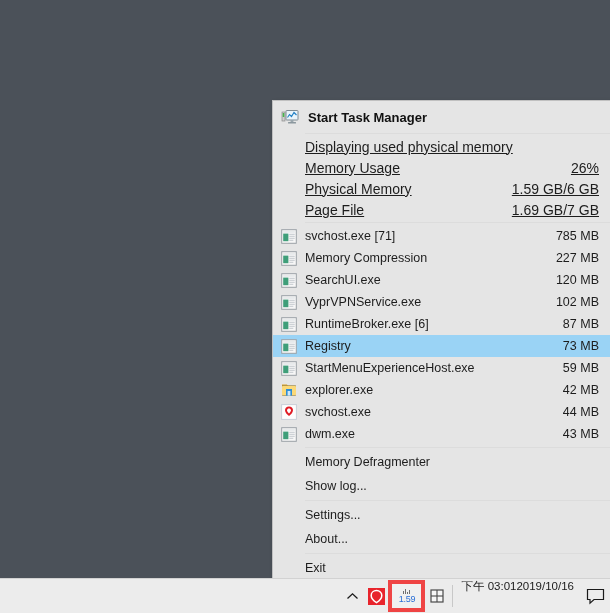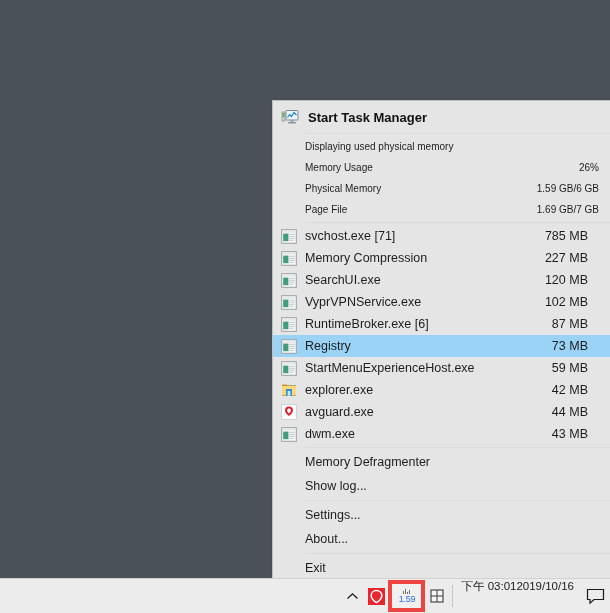--- a/index.html
+++ b/index.html
@@ -138,31 +138,32 @@
   }
 
   .section { padding: 2px 0; }
 
   .info-row {
     display: flex;
     align-items: center;
     height: 21px;
     padding-left: 32px;
     padding-right: 11px;
-    font-size: 10px;
+    font-size: 14px;
     color: #1d1d1d;
+    text-decoration: underline;
   }
   .info-row .lbl { flex: 1 1 auto; }
   .info-row .val { flex: 0 0 auto; }
 
   .proc-row {
     display: flex;
     align-items: center;
     height: 22px;
-    padding-right: 22px;
+    padding-right: 11px;
     font-size: 12.5px;
     color: #1d1d1d;
   }
   .proc-row.selected {
     background: #9ad3f5;
   }
   .proc-row .p-icon {
     width: 32px;
     min-width: 32px;
     display: flex; align-items: center; justify-content: center;
@@ -342,21 +343,21 @@
         <span class="p-mem">42 MB</span>
       </div>
       <div class="proc-row">
         <span class="p-icon">
           <svg width="16" height="16" viewBox="0 0 16 16">
             <rect x="0.6" y="0.6" width="14.8" height="14.8" fill="#fdfdfd" stroke="#c9cfd8" stroke-width="1"></rect>
             <path d="M8,2.4 C5.6,2.4 4,3.9 4,6 C4,8.6 6.1,10.6 8,12 C9.9,10.6 12,8.6 12,6 C12,3.9 10.4,2.4 8,2.4 Z" fill="#e01b24"></path>
             <path d="M8,4.6 C6.9,4.6 6.1,5.3 6.1,6.3 C6.1,7.6 7.1,8.7 8,9.6 C8.9,8.7 9.9,7.6 9.9,6.3 C9.9,5.3 9.1,4.6 8,4.6 Z" fill="#ffffff"></path>
           </svg>
         </span>
-        <span class="p-name">avguard.exe</span>
+        <span class="p-name">svchost.exe</span>
         <span class="p-mem">44 MB</span>
       </div>
       <div class="proc-row">
         <span class="p-icon">
           <svg width="16" height="15" viewBox="0 0 16 15">
             <rect x="0.7" y="0.7" width="14.6" height="13.6" fill="#f7f7f7" stroke="#9aa0a6" stroke-width="1"></rect>
             <rect x="2.2" y="2.2" width="11.6" height="1.5" fill="#e3e6e8"></rect>
             <rect x="2.2" y="4.6" width="5.2" height="7.6" fill="#3f9e79"></rect>
             <rect x="8.3" y="4.8" width="5.4" height="1.1" fill="#c9ced2"></rect>
             <rect x="8.3" y="6.8" width="5.4" height="1.1" fill="#c9ced2"></rect>

